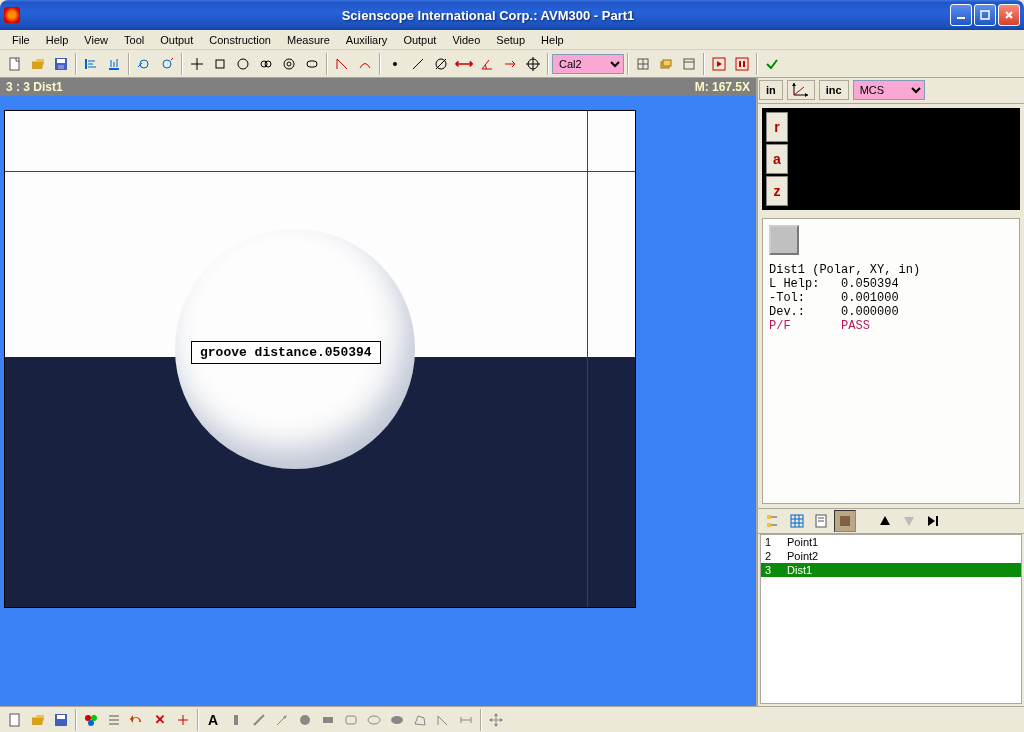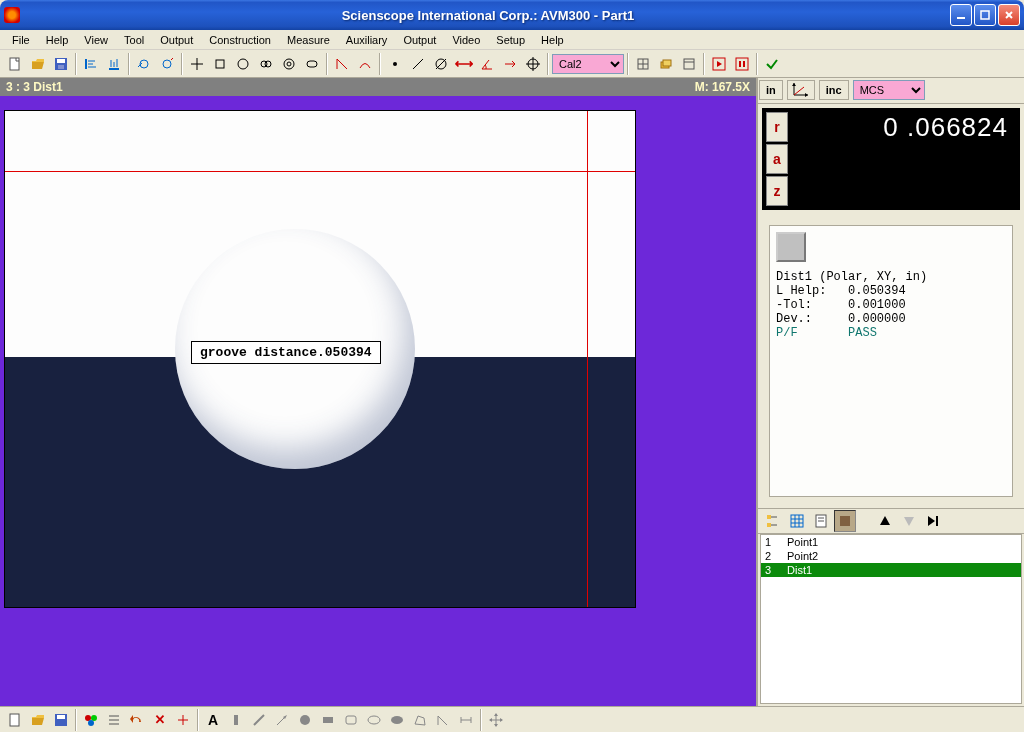--- a/index.html
+++ b/index.html
@@ -69,21 +69,21 @@
   height: 20px; border: 1px solid #7f9db9; background: #f9a8d4;
   font-size: 11px; padding: 0 2px;
 }
 .mainarea { flex: 1; display: flex; overflow: hidden; }
 .leftpanel { width: 756px; display: flex; flex-direction: column; background: #a0a0a0; }
 .viewheader {
   height: 18px; background: #808080; color: #fef9c3;
   display: flex; justify-content: space-between; align-items: center;
   padding: 0 6px; font-size: 12px; font-weight: bold;
 }
-.viewarea { flex: 1; position: relative; background: #6d28d9; padding: 14px 4px 4px 4px; }
+.viewarea { flex: 1; position: relative; background: #3b82f6; padding: 14px 4px 4px 4px; }
 .viewport {
   position: relative;
   width: 632px; height: 498px;
   background: #fdfdfd;
   border: 1px solid #000;
   overflow: hidden;
 }
 .darkshape {
   position: absolute;
   bottom: 0; left: 0; right: 0;
@@ -139,34 +139,34 @@
 .drolbl {
   background: #ece9d8; color: #b00000;
   border: 1px solid #888;
   text-align: center; font-weight: bold;
   height: 30px; display: flex; align-items: center; justify-content: center;
   font-size: 14px;
 }
 .drovals { flex: 1; padding-left: 10px; }
 .droval { font-size: 26px; height: 32px; text-align: right; padding-right: 8px; letter-spacing: 1px; }
 .infobox {
-  margin: 11px; padding: 6px; background: #fdfdfb;
+  margin: 4px; padding: 6px; background: #fdfdfb;
   border: 1px solid #aca899;
   font-family: "Courier New", monospace;
   font-size: 12px;
   flex: 1;
   min-height: 180px;
 }
 .infobox .swatch {
   width: 30px; height: 30px;
   border: 2px outset #ccc; background: #c0c0c0;
   margin-bottom: 8px;
 }
 .infoline { white-space: pre; }
-.infoline.pass { color: #0f766e; }
+.infoline.pass { color: #be185d; }
 .listtoolbar {
   height: 26px; display: flex; align-items: center; gap: 2px;
   padding: 2px 4px; border-top: 1px solid #aca899; border-bottom: 1px solid #aca899;
 }
 .featurelist {
   background: white; flex: 0 0 auto;
   height: 170px;
   overflow: auto;
   font-size: 11px;
   border: 1px solid #aca899;
@@ -437,21 +437,20 @@
       </select>
     </div>
 
     <div class="dro">
       <div class="droleft">
         <div class="drolbl">r</div>
         <div class="drolbl">a</div>
         <div class="drolbl">z</div>
       </div>
       <div class="drovals">
-        <div class="droval">0 .066824</div>
       </div>
     </div>
 
     <div class="infobox">
       <div class="swatch"></div>
       <div class="infoline">Dist1 (Polar, XY, in)</div>
       <div class="infoline"><span>L Help:</span>   <span>0.050394</span></div>
       <div class="infoline"><span>-Tol:</span>     <span>0.001000</span></div>
       <div class="infoline"><span>Dev.:</span>     <span>0.000000</span></div>
       <div class="infoline pass"><span>P/F</span>       <span>PASS</span></div>

